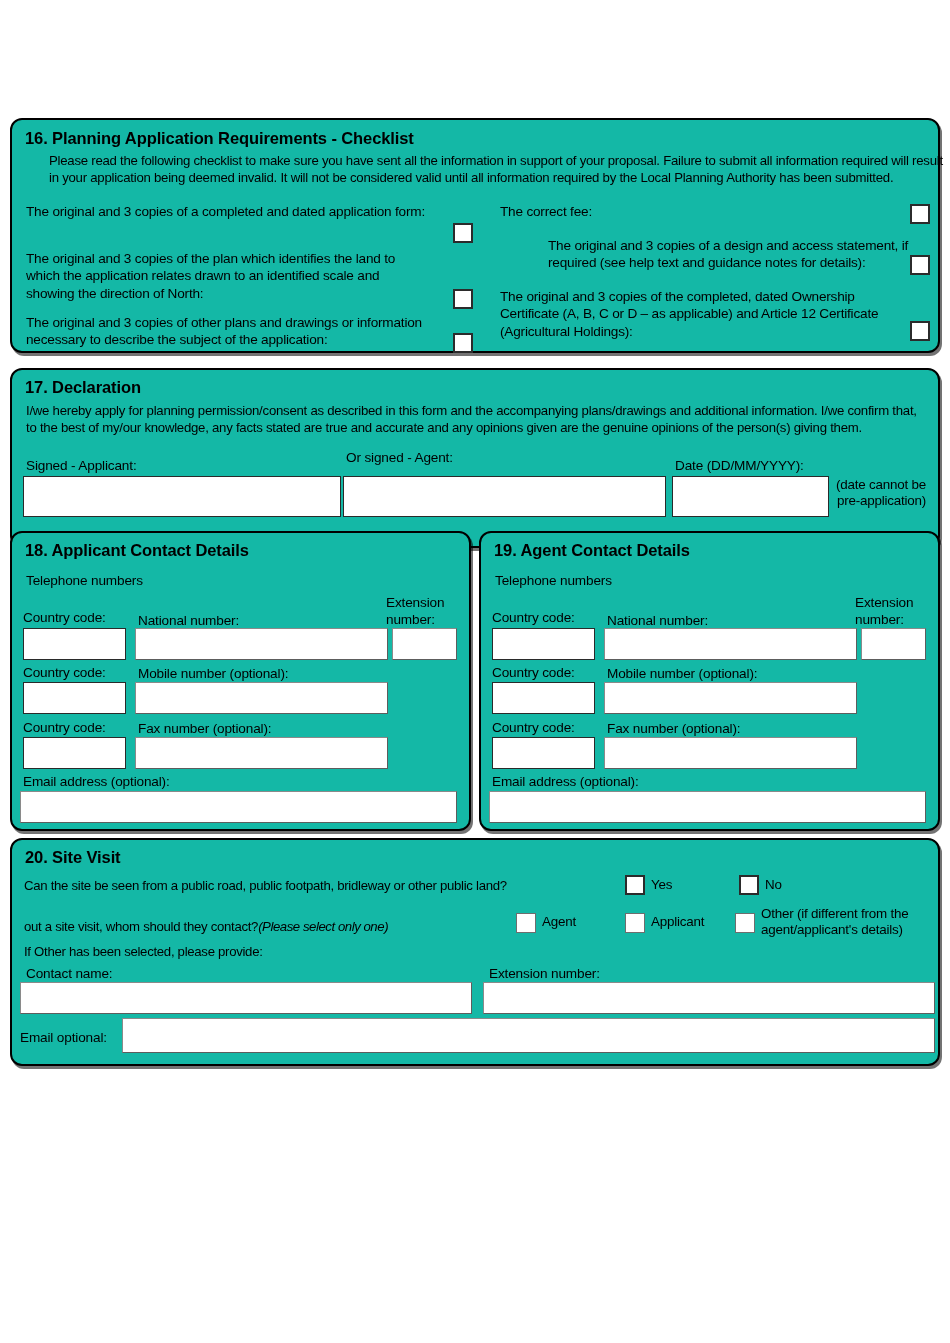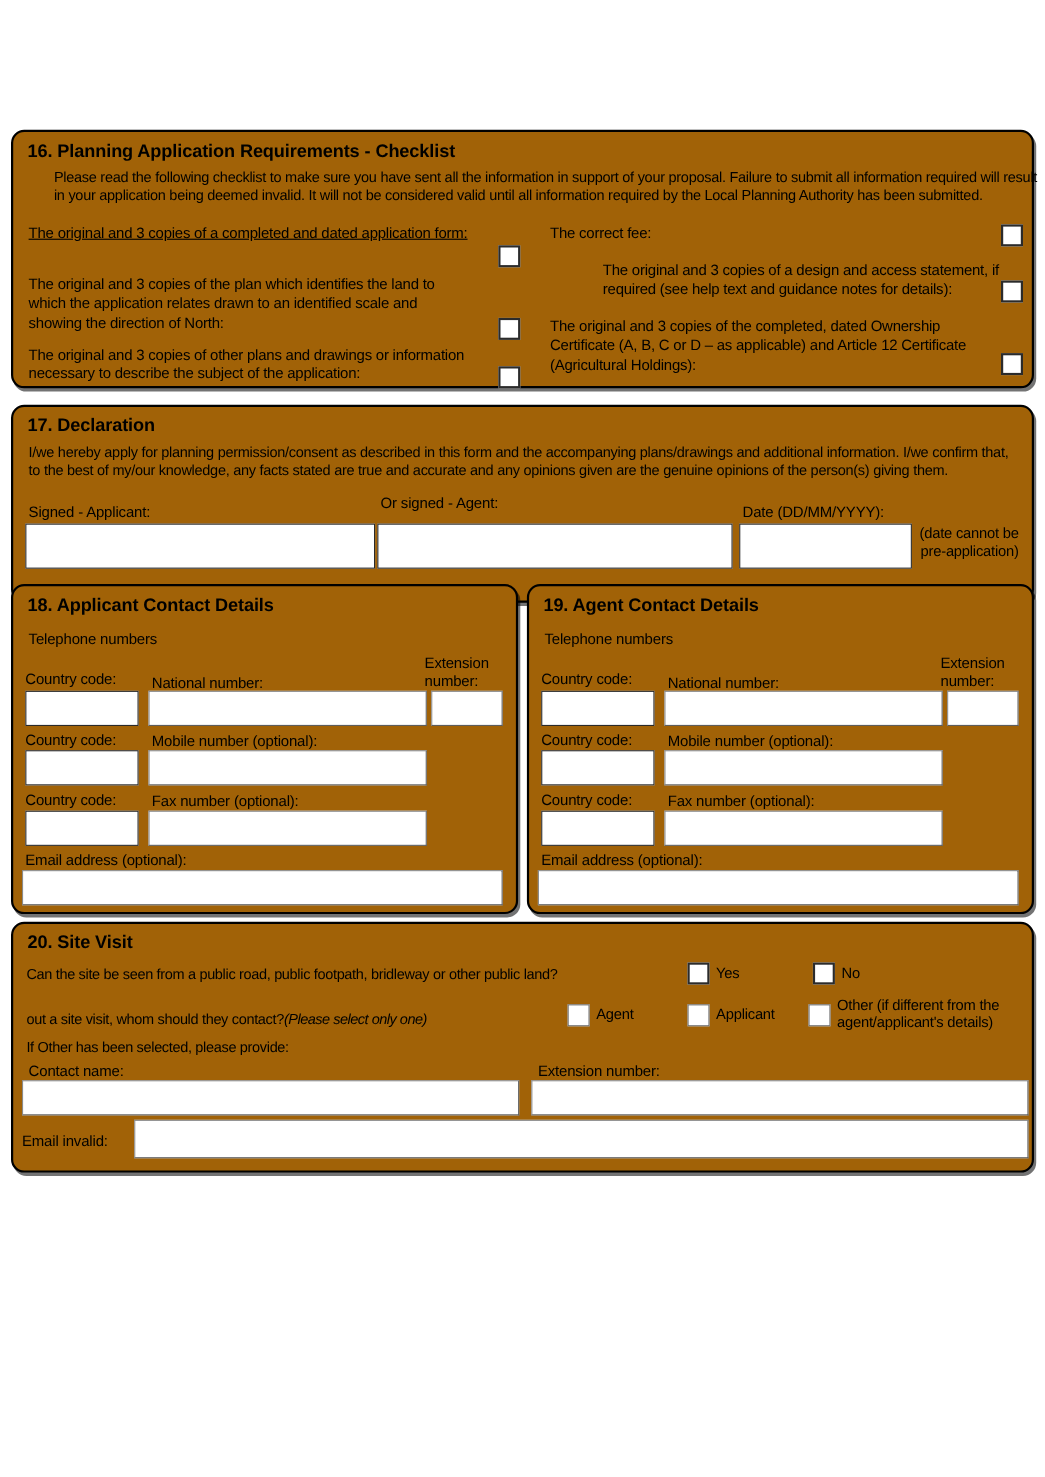--- a/index.html
+++ b/index.html
@@ -21,21 +21,21 @@
     width: 950px;
     height: 1343px;
   }
 
   
   .section {
     position: absolute;
     box-sizing: border-box;
     border: 2.5px solid #000000;
     border-radius: 12px;
-    background: #a16207;
+    background: #14b8a6;
     box-shadow: 2px 3px 0 rgba(0,0,0,0.55);
   }
   .sec-title {
     font-weight: bold;
     font-size: 16.5px;
     letter-spacing: -0.1px;
     white-space: nowrap;
   }
   .body-text {
     font-size: 13.2px;
@@ -124,21 +124,21 @@
 </style>
 </head>
 <body>
 
 <div class="page">
 
   <div class="section" id="sec16">
     <div class="sec-title">16.  Planning Application Requirements - Checklist</div>
     <div class="intro body-text">Please read the following checklist to make sure you have sent all the information in support of your proposal. Failure to submit all information required will result in your application being deemed invalid.  It will not be considered valid until all information required by the Local Planning Authority has been submitted.</div>
 
-    <div class="chk-item" style="left:14px; top:83px; width:400px;text-decoration:underline;">The original and 3 copies of a completed and dated application form:</div>
+    <div class="chk-item" style="left:14px; top:83px; width:400px;">The original and 3 copies of a completed and dated application form:</div>
     <div class="cbox" style="left:441px; top:103px;"></div>
 
     <div class="chk-item" style="left:14px; top:130px; width:400px;">The original and 3 copies of the plan which identifies the land to which the application relates drawn to an identified scale and showing the direction of North:</div>
     <div class="cbox" style="left:441px; top:169px;"></div>
 
     <div class="chk-item" style="left:14px; top:194px; width:415px;">The original and 3 copies of other plans and drawings or information necessary to describe the subject of the application:</div>
     <div class="cbox" style="left:441px; top:213px;"></div>
 
     <div class="chk-item" style="left:488px; top:83px; width:390px;">The correct fee:</div>
     <div class="cbox" style="left:898px; top:84px;"></div>
@@ -256,17 +256,17 @@
     </div>
 
     <div class="q-text" style="left:12px; top:104px;">If Other has been selected, please provide:</div>
 
     <div class="label abs" style="left:14px; top:126px;">Contact name:</div>
     <div class="field" style="left:8px; top:142px; width:452px; height:32px;"></div>
 
     <div class="label abs" style="left:477px; top:126px;">Extension number:</div>
     <div class="field" style="left:471px; top:142px; width:452px; height:32px;"></div>
 
-    <div class="label abs" style="left:8px; top:190px;">Email invalid:</div>
+    <div class="label abs" style="left:8px; top:190px;">Email optional:</div>
     <div class="field" style="left:110px; top:178px; width:813px; height:35px;"></div>
   </div>
 
 </div>
 
 </body></html>

